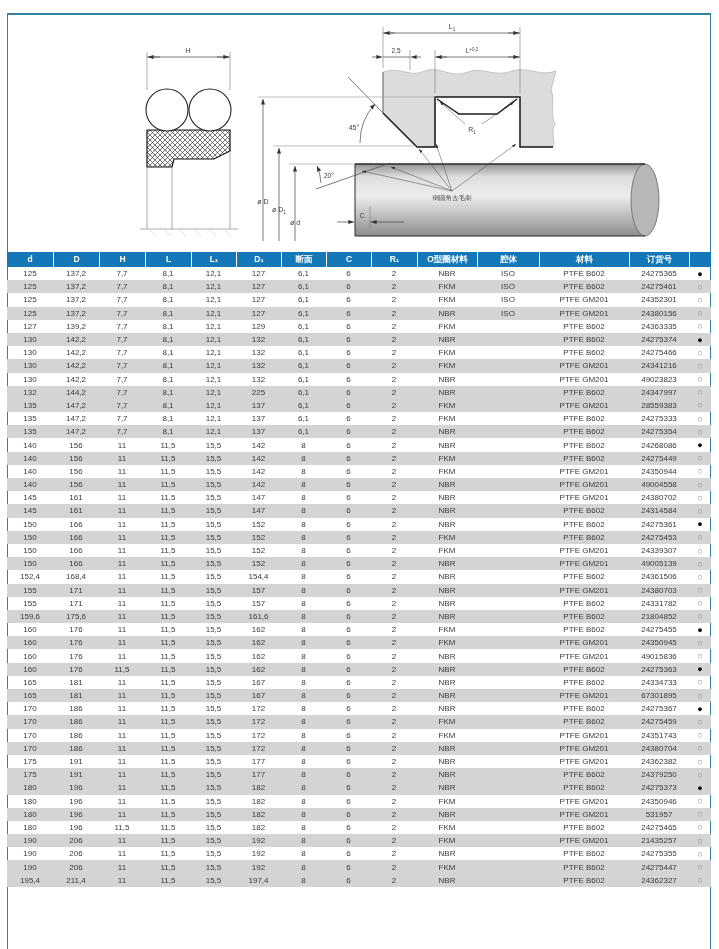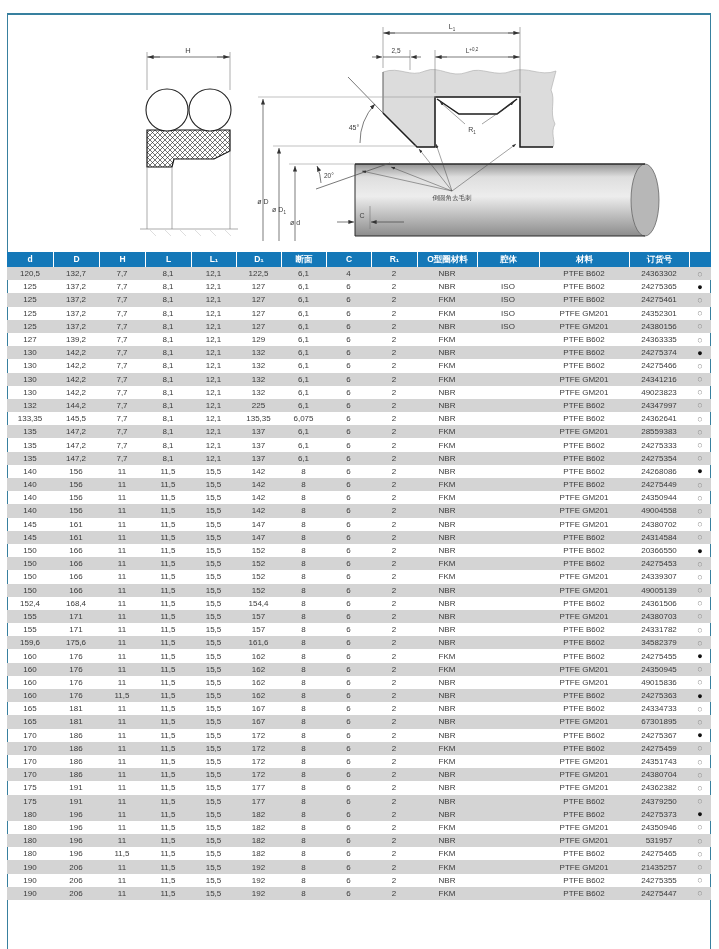--- a/index.html
+++ b/index.html
@@ -175,36 +175,20 @@
           <th>C</th>
           <th>R₁</th>
           <th>O型圈材料</th>
           <th>腔体</th>
           <th>材料</th>
           <th>订货号</th>
           <th></th>
         </tr>
     </thead>
     <tbody>
-        <tr class="shaded">
-          <td>120,5</td>
-          <td>132,7</td>
-          <td>7,7</td>
-          <td>8,1</td>
-          <td>12,1</td>
-          <td>122,5</td>
-          <td>6,1</td>
-          <td>4</td>
-          <td>2</td>
-          <td>NBR</td>
-          <td></td>
-          <td>PTFE B602</td>
-          <td>24363302</td>
-          <td class="sym open">○</td>
-        </tr>
         <tr class="plain">
           <td>125</td>
           <td>137,2</td>
           <td>7,7</td>
           <td>8,1</td>
           <td>12,1</td>
           <td>127</td>
           <td>6,1</td>
           <td>6</td>
           <td>2</td>
@@ -351,36 +335,20 @@
           <td>225</td>
           <td>6,1</td>
           <td>6</td>
           <td>2</td>
           <td>NBR</td>
           <td></td>
           <td>PTFE B602</td>
           <td>24347997</td>
           <td class="sym open">○</td>
         </tr>
-        <tr class="plain">
-          <td>133,35</td>
-          <td>145,5</td>
-          <td>7,7</td>
-          <td>8,1</td>
-          <td>12,1</td>
-          <td>135,35</td>
-          <td>6,075</td>
-          <td>6</td>
-          <td>2</td>
-          <td>NBR</td>
-          <td></td>
-          <td>PTFE B602</td>
-          <td>24362641</td>
-          <td class="sym open">○</td>
-        </tr>
         <tr class="shaded">
           <td>135</td>
           <td>147,2</td>
           <td>7,7</td>
           <td>8,1</td>
           <td>12,1</td>
           <td>137</td>
           <td>6,1</td>
           <td>6</td>
           <td>2</td>
@@ -524,21 +492,21 @@
           <td>11</td>
           <td>11,5</td>
           <td>15,5</td>
           <td>152</td>
           <td>8</td>
           <td>6</td>
           <td>2</td>
           <td>NBR</td>
           <td></td>
           <td>PTFE B602</td>
-          <td>20366550</td>
+          <td>24275361</td>
           <td class="sym filled">●</td>
         </tr>
         <tr class="shaded">
           <td>150</td>
           <td>166</td>
           <td>11</td>
           <td>11,5</td>
           <td>15,5</td>
           <td>152</td>
           <td>8</td>
@@ -636,21 +604,21 @@
           <td>11</td>
           <td>11,5</td>
           <td>15,5</td>
           <td>161,6</td>
           <td>8</td>
           <td>6</td>
           <td>2</td>
           <td>NBR</td>
           <td></td>
           <td>PTFE B602</td>
-          <td>34582379</td>
+          <td>21804852</td>
           <td class="sym open">○</td>
         </tr>
         <tr class="plain">
           <td>160</td>
           <td>176</td>
           <td>11</td>
           <td>11,5</td>
           <td>15,5</td>
           <td>162</td>
           <td>8</td>
@@ -941,17 +909,33 @@
           <td>11,5</td>
           <td>15,5</td>
           <td>192</td>
           <td>8</td>
           <td>6</td>
           <td>2</td>
           <td>FKM</td>
           <td></td>
           <td>PTFE B602</td>
           <td>24275447</td>
+          <td class="sym open">○</td>
+        </tr>
+        <tr class="shaded">
+          <td>195,4</td>
+          <td>211,4</td>
+          <td>11</td>
+          <td>11,5</td>
+          <td>15,5</td>
+          <td>197,4</td>
+          <td>8</td>
+          <td>6</td>
+          <td>2</td>
+          <td>NBR</td>
+          <td></td>
+          <td>PTFE B602</td>
+          <td>24362327</td>
           <td class="sym open">○</td>
         </tr>
       </tbody>
   </table>
 </div>
 
 </body></html>

